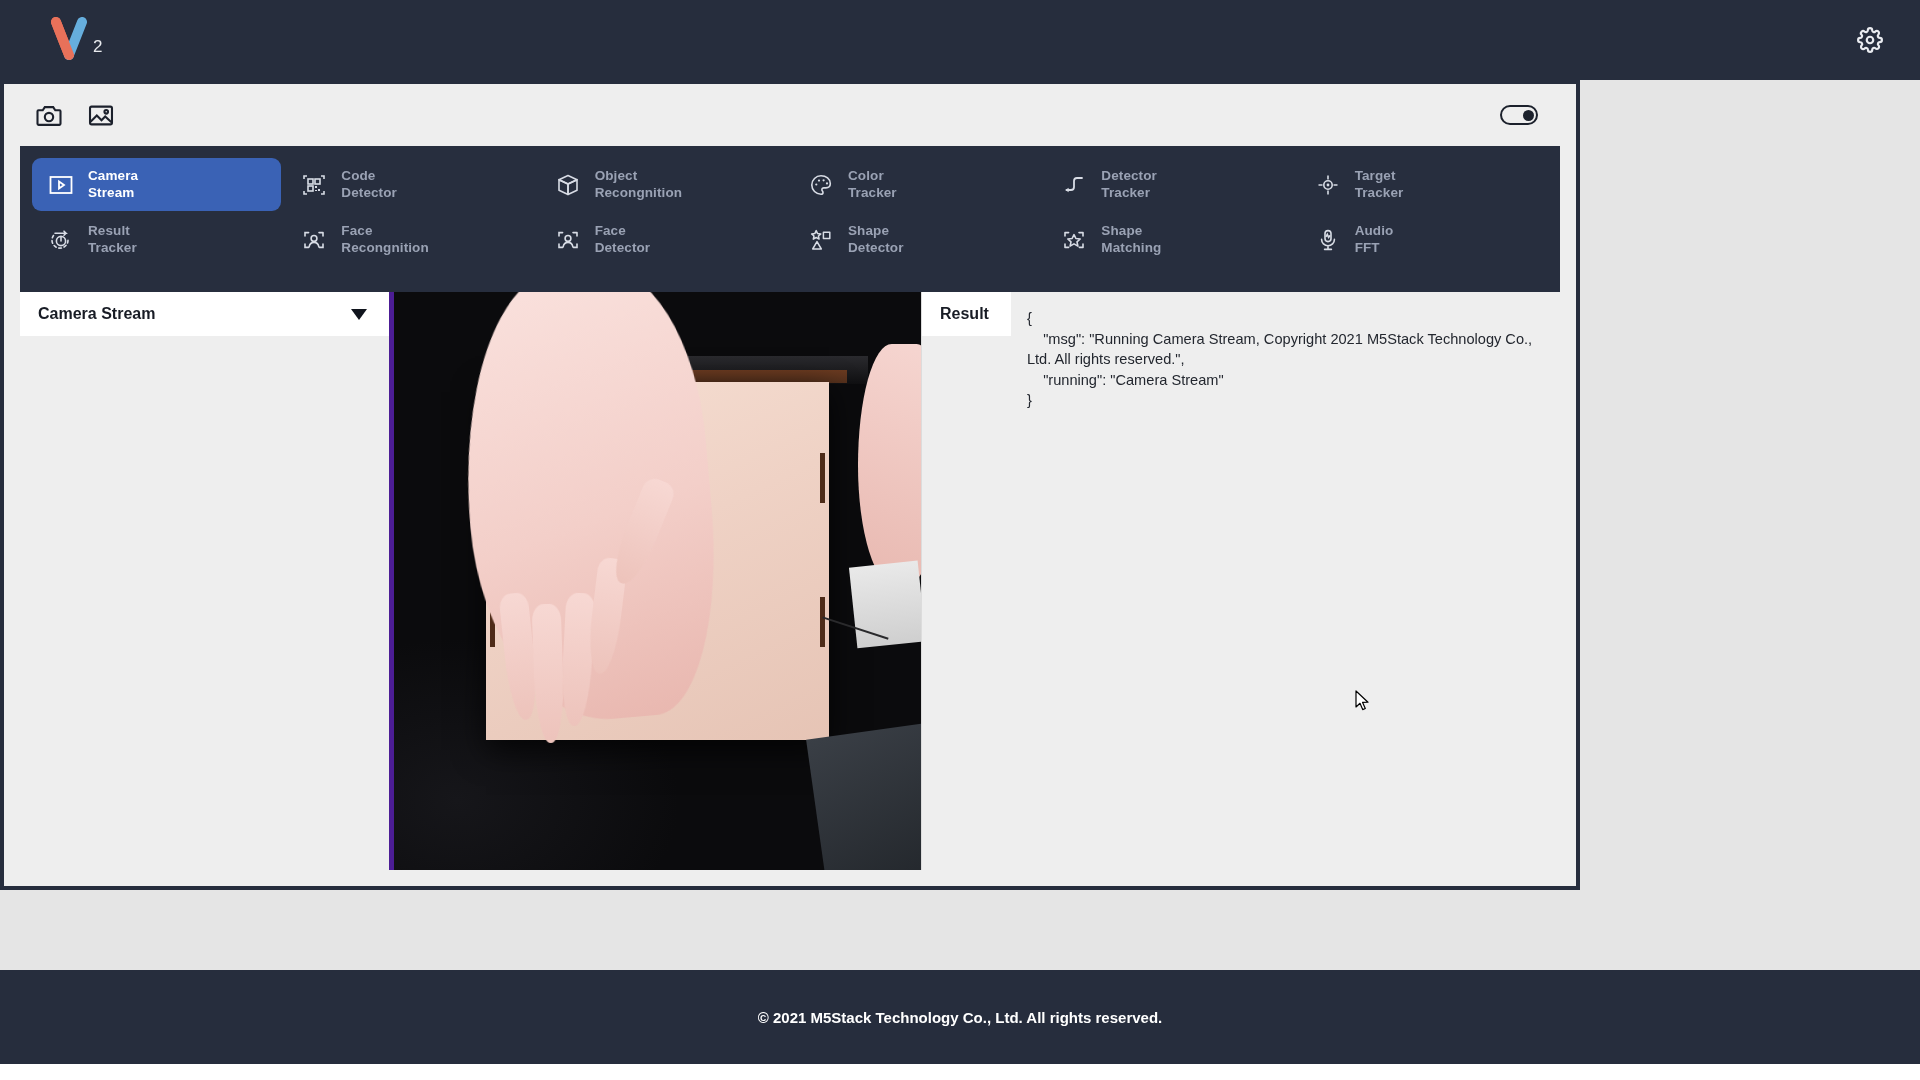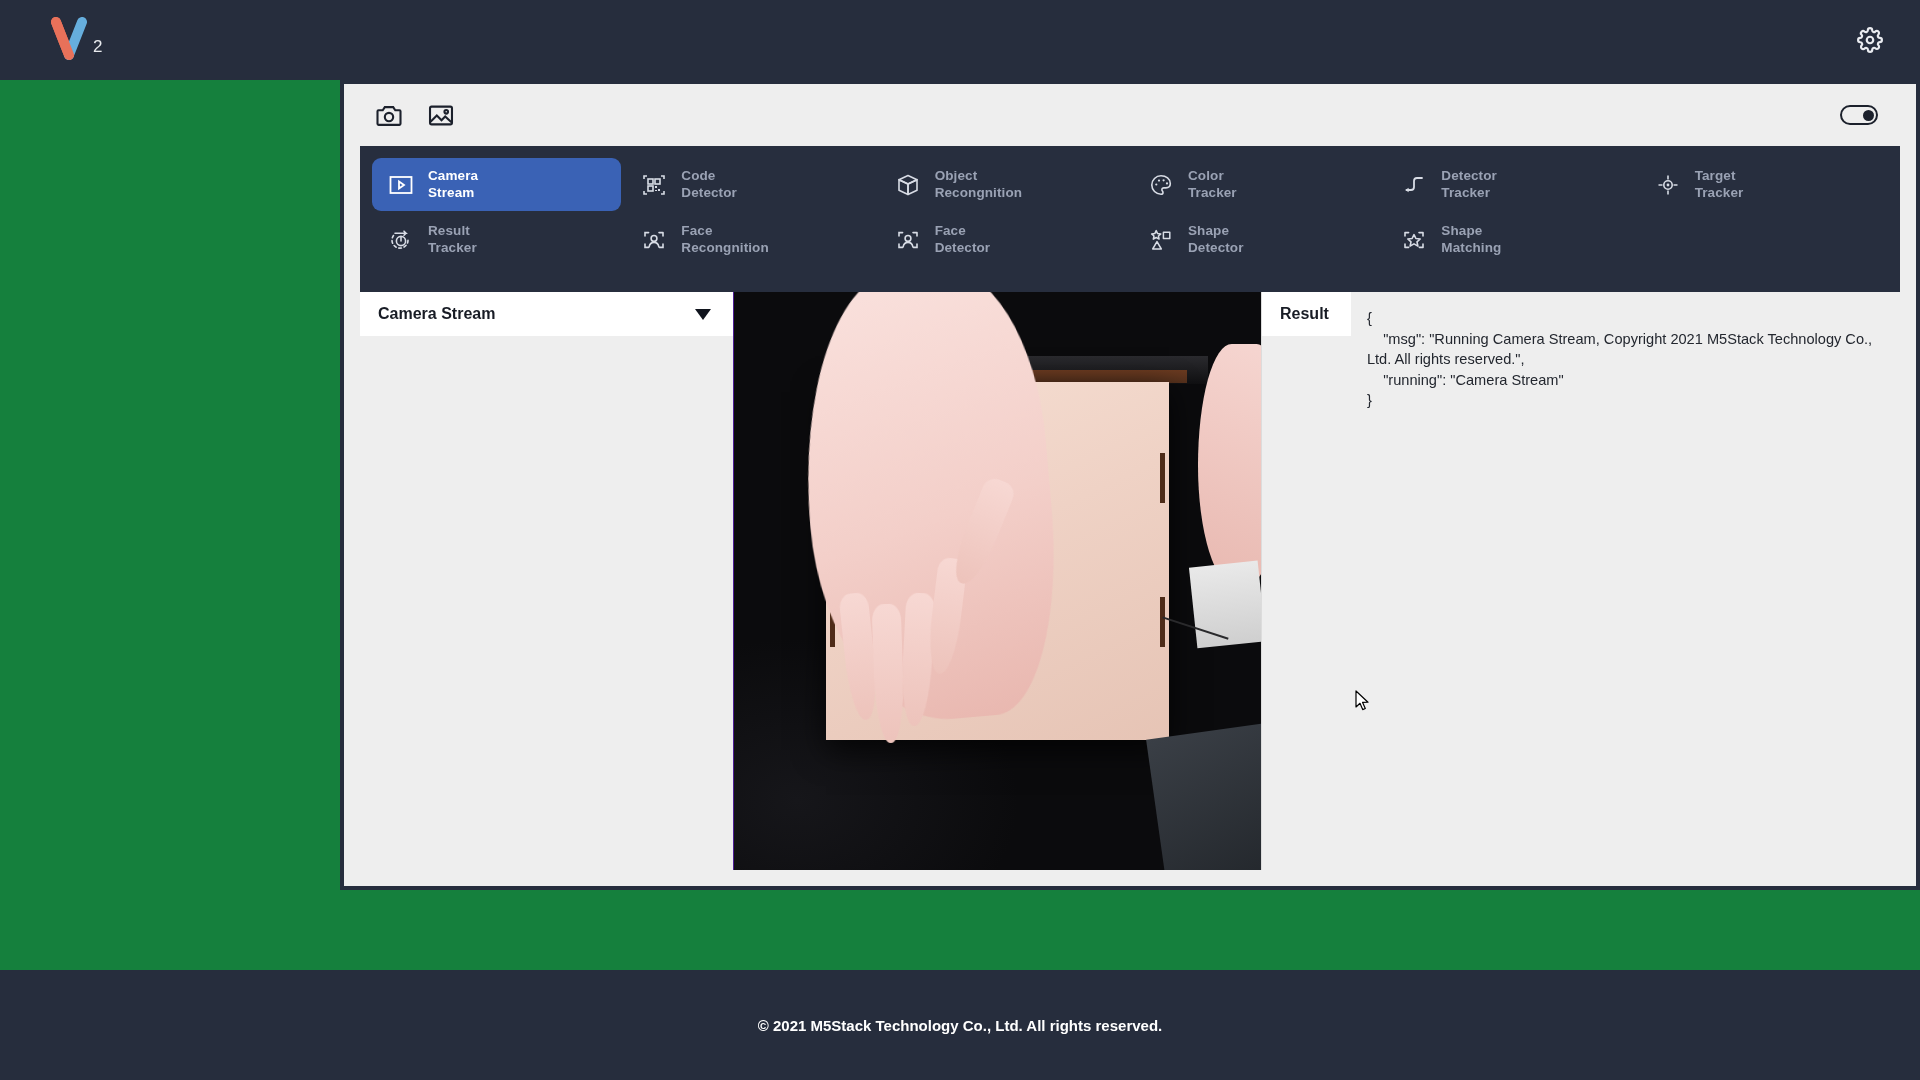--- a/index.html
+++ b/index.html
@@ -26,22 +26,22 @@
   }
   .gear-btn {
     width: 40px; height: 40px;
     display: flex; align-items: center; justify-content: center;
     cursor: pointer;
   }
 
   
   .page {
     height: 890px;
-    background: #15803d;
-    display: flex; align-items: flex-start; justify-content: flex-end;
+    background: #e5e5e5;
+    display: flex; align-items: flex-start; justify-content: flex-start;
   }
 
   .card {
     width: 1580px;
     height: 810px;
     background: #eeeeee;
     border: 4px solid #262d3d;
     display: flex; flex-direction: column;
   }
 
@@ -102,21 +102,21 @@
   .func-label span { display: block; }
 
   
   .lower {
     flex: 1;
     display: flex;
     margin: 0 16px 16px 16px;
     background: #eeeeee;
     min-height: 0;
   }
-  .col-left { width: 374px; display: flex; flex-direction: column; border-right: 1px solid #4c1d95;}
+  .col-left { width: 374px; display: flex; flex-direction: column; border-right: 5px solid #4c1d95;}
   .col-mid  { width: 527px; background: #000; }
   .col-right{ flex: 1; display: flex; flex-direction: row; border-left: 1px solid #dcdcdc;}
 
   .panel-head {
     height: 44px; background: #ffffff;
     display: flex; align-items: center; justify-content: space-between;
     padding: 0 22px 0 18px;
     font-size: 16px; font-weight: bold; color: #181c25;
   }
   .caret {
@@ -207,21 +207,21 @@
   
   .cursor {
     position: absolute;
     width: 0; height: 0;
     pointer-events: none;
   }
   .cursor svg { display:block; }
 
   
   .footer {
-    height: 110px;
+    height: 94px;
     background: #262d3d;
     display: flex; align-items: center; justify-content: center;
     color: #ffffff;
     font-size: 15px; font-weight: bold;
   }
 </style>
 </head>
 <body>
 
 <div class="navbar">
@@ -417,20 +417,33 @@
             <path d="M3 8V4.6h3.6M20.4 4.6H17M21 8V4.6M3 16v3.4h3.6M21 16v3.4h-3.6"></path>
             <path d="M12 6.6l1.9 3.9 4.3.5-3.2 2.9.9 4.2-3.9-2.2-3.9 2.2.9-4.2-3.2-2.9 4.3-.5z"></path>
           </svg>
         </span>
         <span class="func-label">
           <span>Shape</span>
           <span>Matching</span>
         </span>
       </div>
 
+      <div class="func-item">
+        <span class="func-icon">
+          <svg width="24" height="24" viewBox="0 0 24 24" fill="none" stroke="#d8dce5" stroke-width="1.6" stroke-linecap="round">
+            <rect x="9" y="2.6" width="6" height="11" rx="3"></rect>
+            <path d="M5.6 11.4a6.4 6.4 0 0 0 12.8 0M12 17.8v3.6M8.6 21.4h6.8"></path>
+            <path d="M10.2 8.4l1.1-2 1.3 3 1.2-1.6"></path>
+          </svg>
+        </span>
+        <span class="func-label">
+          <span>Audio</span>
+          <span>FFT</span>
+        </span>
+      </div>
     </div>
 
     <div class="lower">
 
       <div class="col-left">
         <div class="panel-head">
           <span>Camera Stream</span>
           <span class="caret"></span>
         </div>
         <div class="panel-body"></div>

